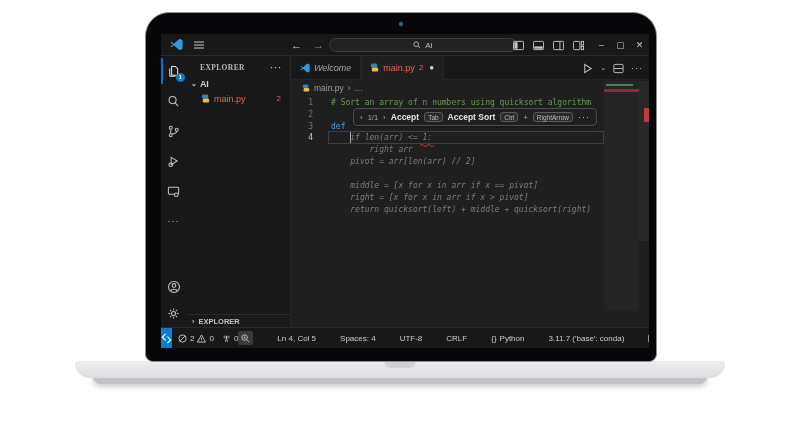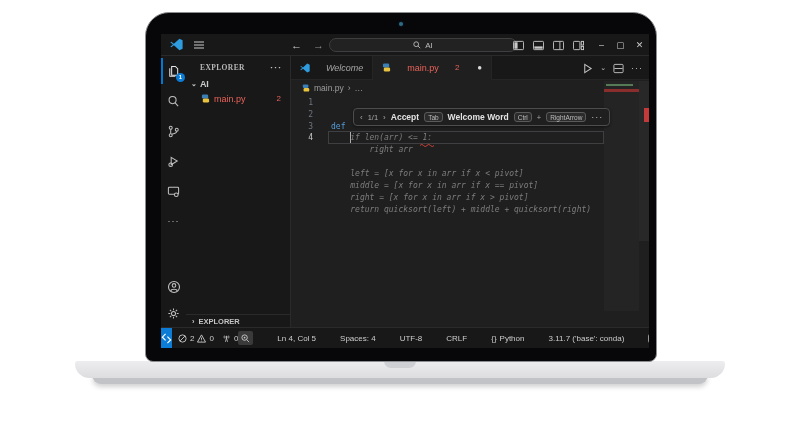--- a/index.html
+++ b/index.html
@@ -61,21 +61,21 @@
   .tree-folder { padding-left:5px; gap:3px; font-weight:bold; }
   .tree-file { padding-left:15px; gap:4px; color:#e8625a; }
   .tree-file .prob { margin-left:auto; margin-right:9px; color:#e8625a; font-size:8px; }
   .timeline { position:absolute; left:0; right:0; bottom:0; height:13px; border-top:1px solid #2a2a2a;
               display:flex; align-items:center; gap:4px; padding-left:6px;
               color:#c5c5c5; font-size:7.5px; font-weight:bold; }
 
   
   .edcol { position:relative; flex:1; background:#1f1f1f; }
   .tabbar { position:relative; height:24px; background:#181818; border-bottom:1px solid #252525; display:flex; }
-  .tab { display:flex; align-items:center; gap:16px; padding:0 9px; font-size:9px; border-right:1px solid #252525; }
+  .tab { display:flex; align-items:center; gap:4px; padding:0 9px; font-size:9px; border-right:1px solid #252525; }
   .tab-welcome { color:#a5a5a5; font-style:italic; }
   .tab-active { background:#1f1f1f; color:#e8625a; border-bottom:1px solid #1f1f1f; margin-bottom:-1px; }
   .tab-active .prob { font-size:8px; color:#e8625a; }
   .tab-active .dot { color:#d8d8d8; font-size:8px; margin-left:2px; }
   .tab-actions { position:absolute; right:6px; top:0; height:24px; display:flex; align-items:center; gap:7px; color:#c5c5c5; }
   .chev { font-size:7px; color:#c5c5c5; }
   .breadcrumb { height:15px; display:flex; align-items:center; gap:4px; padding-left:11px;
                 color:#9d9d9d; font-size:8.5px; }
 
   
@@ -311,43 +311,44 @@
           </div>
 
           <div class="code">
             <div class="curline"></div>
 
             <div class="ln" style="top:2px">1</div>
             <div class="ln" style="top:14px">2</div>
             <div class="ln" style="top:26px">3</div>
             <div class="ln cur" style="top:37px">4</div>
 
+            <div class="row cmt" style="top:2px"># Sort an array of n numbers using quicksort algorithm</div>
             <div class="row kw" style="top:26px">def</div>
 
             <div class="row ghost" style="top:37px">    if len(arr) &lt;= 1:</div>
             <div class="row ghost" style="top:49px">        right arr</div>
-            <div class="row ghost" style="top:73px">    left = [x for x in arr if x &lt; pivot]</div>
+            <div class="row ghost" style="top:61px">    pivot = arr[len(arr) // 2]</div>
             <div class="row ghost" style="top:97px">    right = [x for x in arr if x &gt; pivot]</div>
             <div class="row ghost" style="top:85px">    middle = [x for x in arr if x == pivot]</div>
             <div class="row ghost" style="top:109px">    return quicksort(left) + middle + quicksort(right)</div>
 
             <div class="caret"></div>
             <span class="squiggle">
               <svg width="14" height="4" viewBox="0 0 14 4">
                   <path d="M0 2.5q1.75-2.4 3.5 0t3.5 0 3.5 0 3.5 0" fill="none" stroke="#e0443b" stroke-width=".9"></path>
                 </svg>
             </span>
 
             <div class="sugg">
               <span class="nav">‹</span>
               <span class="cnt">1/1</span>
               <span class="nav">›</span>
               <b>Accept</b>
               <span class="key">Tab</span>
-              <b>Welcome Word</b>
+              <b>Accept Sort</b>
               <span class="key">Ctrl</span>
               <span class="cnt">+</span>
               <span class="key">RightArrow</span>
               <span class="dots">···</span>
             </div>
           </div>
 
           <div class="minimap">
             <div class="mm-green"></div>
             <div class="mm-red"></div>

